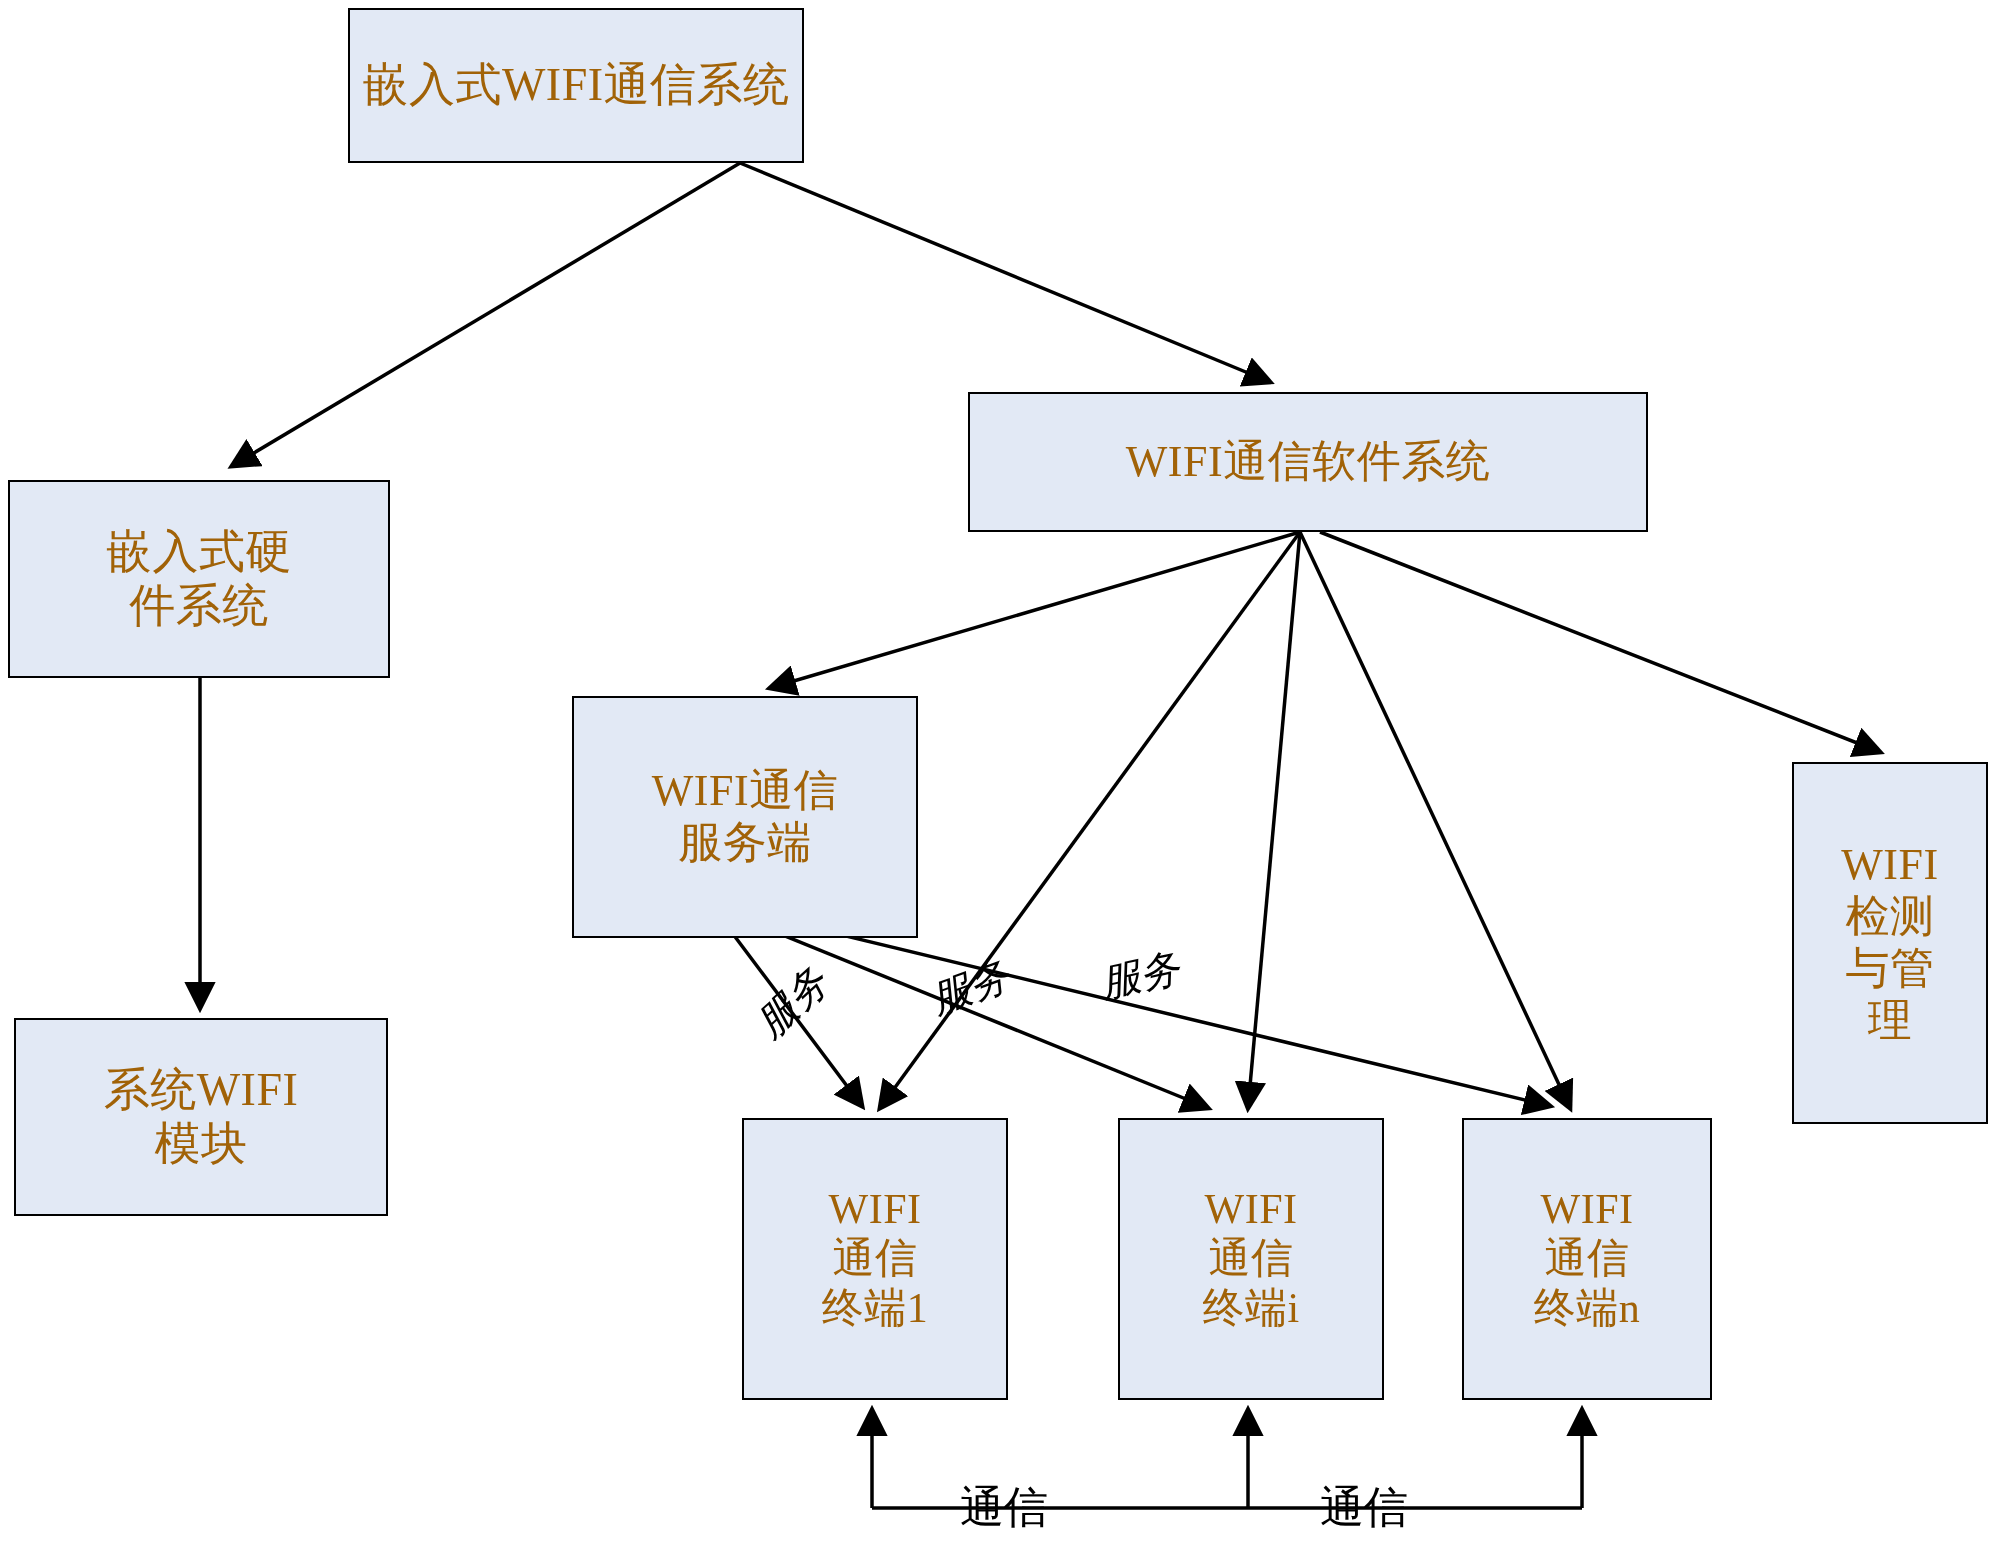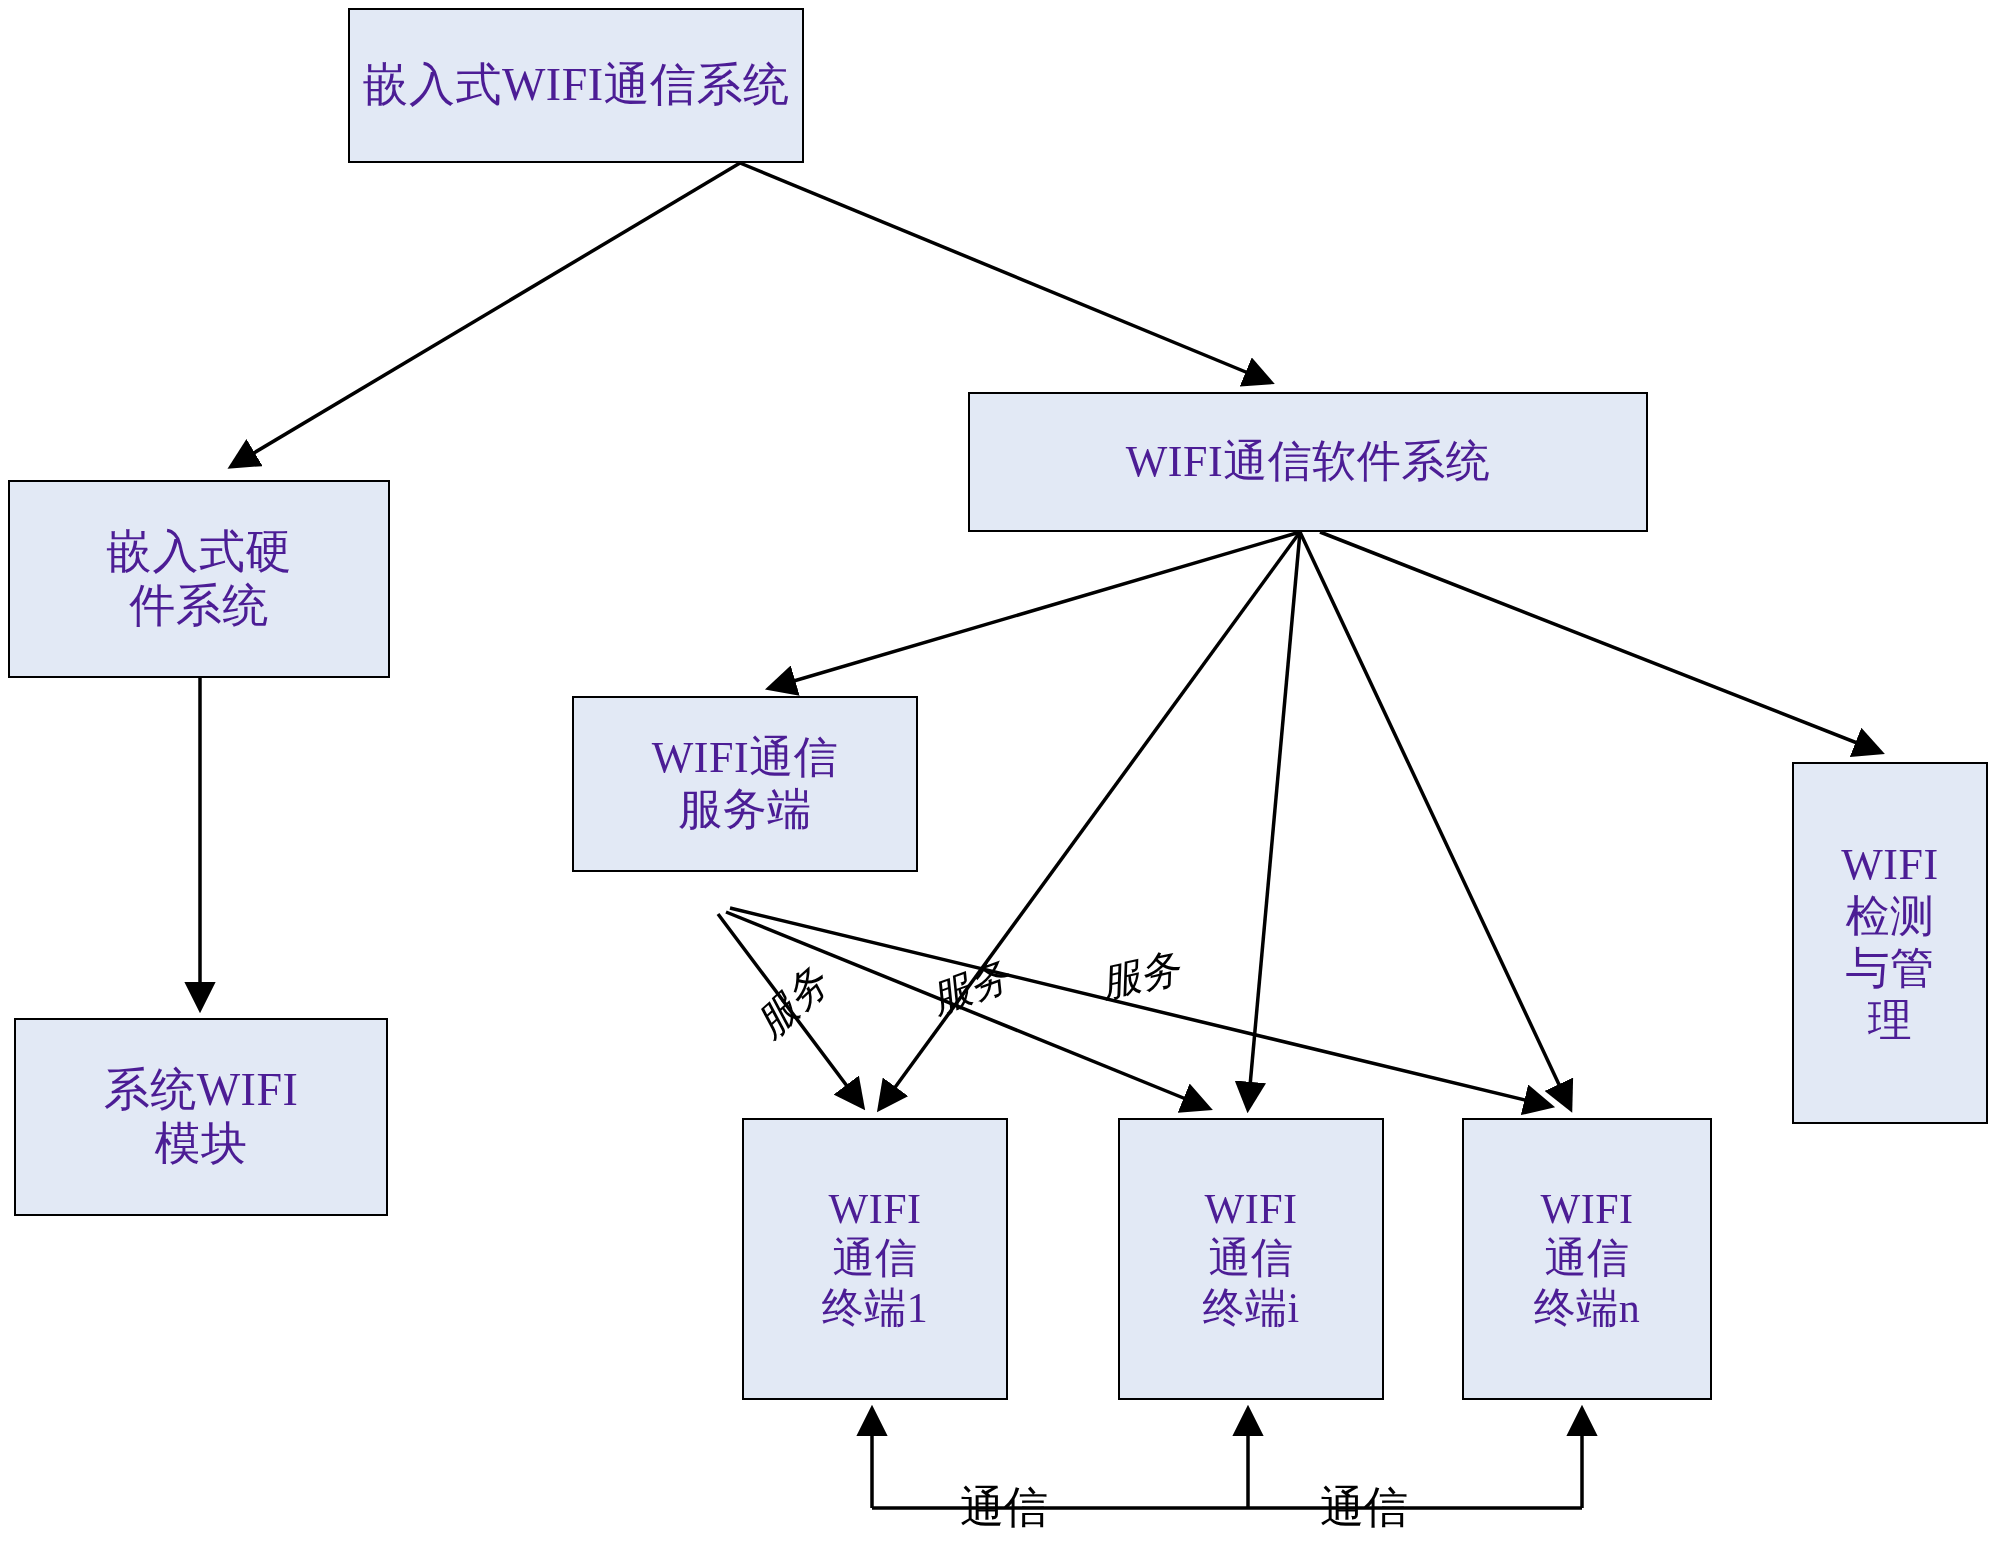--- a/index.html
+++ b/index.html
@@ -25,21 +25,21 @@
   }
   .node {
     position: absolute;
     box-sizing: border-box;
     background: #e2e9f5;
     border: 2px solid #000000;
     display: flex;
     align-items: center;
     justify-content: center;
     text-align: center;
-    color: #4c1d95;
+    color: #a16207;
     line-height: 1.18;
     white-space: pre-line;
     letter-spacing: 0.5px;
   }
   .edge-label {
     position: absolute;
     color: #000000;
     font-family: "Liberation Serif", "DejaVu Serif", serif;
     white-space: nowrap;
   }
@@ -96,21 +96,21 @@
   <div class="node" style="left:348px; top:8px; width:456px; height:155px; font-size:46px;">嵌入式WIFI通信系统</div>
 
   <div class="node" style="left:8px; top:480px; width:382px; height:198px; font-size:46px;">嵌入式硬
 件系统</div>
 
   <div class="node" style="left:968px; top:392px; width:680px; height:140px; font-size:44px;">WIFI通信软件系统</div>
 
   <div class="node" style="left:14px; top:1018px; width:374px; height:198px; font-size:46px;">系统WIFI
 模块</div>
 
-  <div class="node" style="left:572px; top:696px; width:346px; height:176px; font-size:44px;">WIFI通信
+  <div class="node" style="left:572px; top:696px; width:346px; height:242px; font-size:44px;">WIFI通信
 服务端</div>
 
   <div class="node" style="left:1792px; top:762px; width:196px; height:362px; font-size:44px;">WIFI
 检测
 与管
 理</div>
 
   <div class="node" style="left:742px; top:1118px; width:266px; height:282px; font-size:42px;">WIFI
 通信
 终端1</div>

